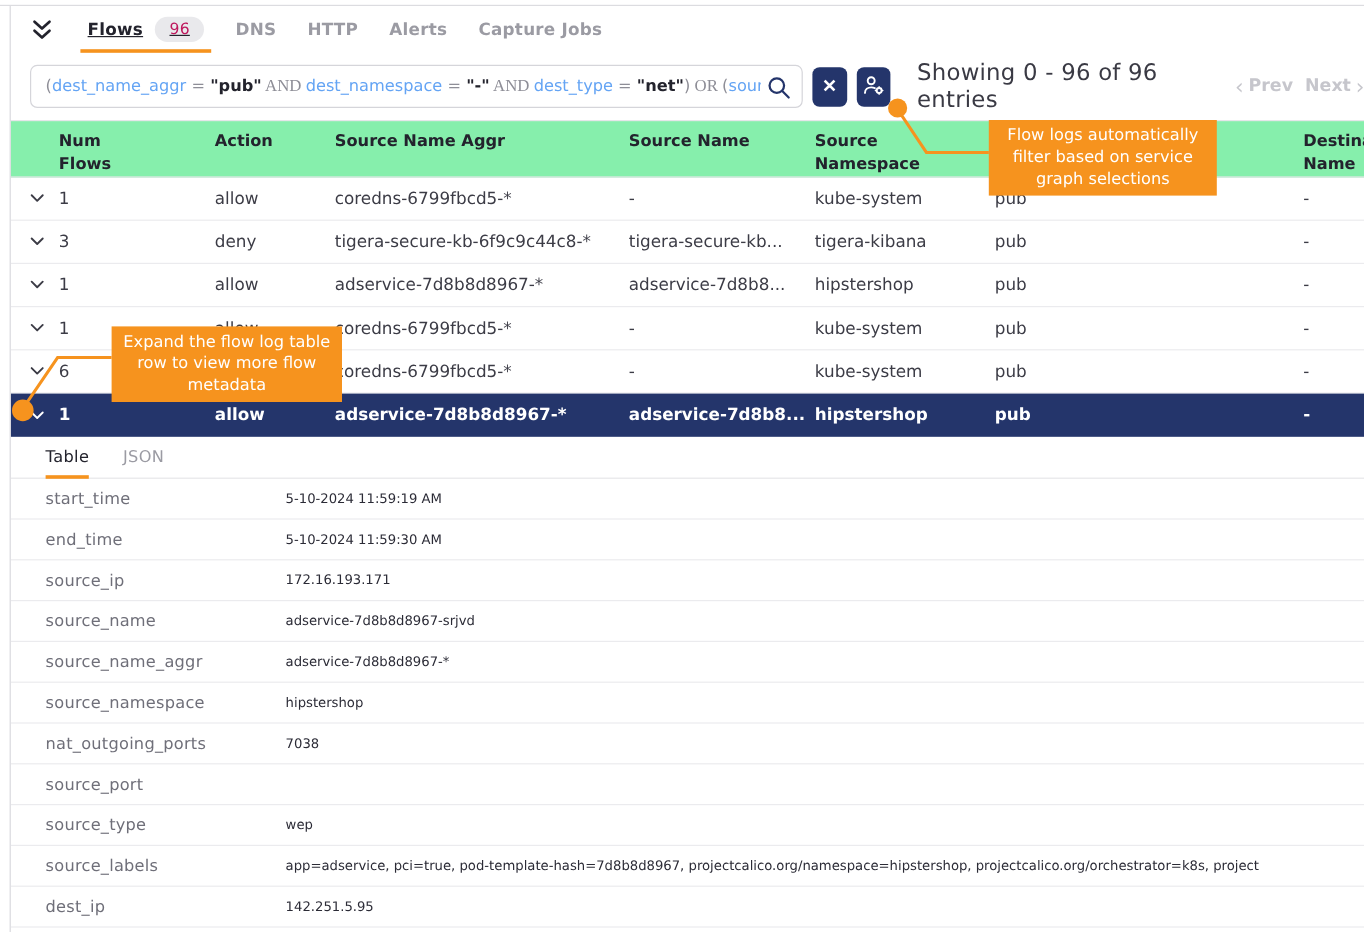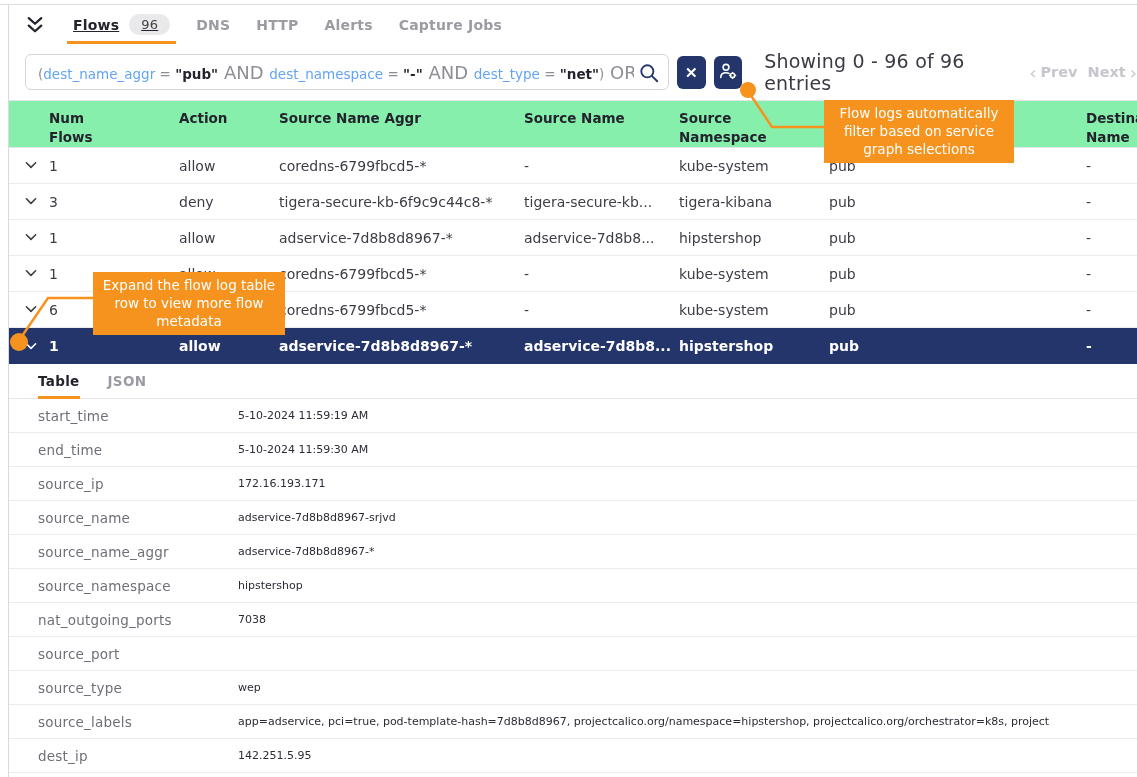--- a/index.html
+++ b/index.html
@@ -10,31 +10,31 @@
   .left-rule { position:absolute; left:8px; top:5px; bottom:0; width:1px; background:#d9d9de; z-index:1; }
   .content { margin-left:9px; position:relative; }
 
   
   .tabbar { display:flex; align-items:center; height:39px; padding-left:16px; gap:26px; }
   .expand-all { width:22px; height:20px; cursor:pointer; display:flex; align-items:center; }
   .tab { display:flex; align-items:center; gap:10px; font-size:14px; font-weight:bold;
          color:#9b9ba3; letter-spacing:.2px; height:39px; position:relative; cursor:pointer; }
   .tab.active { color:#23232d;text-decoration:underline; }
   .tab.active::after { content:""; position:absolute; left:-6px; right:-6px; bottom:0; height:3px; background:#F6931E; }
-  .badge { background:#e9e9ec; color:#404040; font-size:13px; font-weight:normal;
+  .badge { background:#e9e9ec; color:#be185d; font-size:13px; font-weight:normal;
            border-radius:13px; padding:3px 12px; }
 
   
   .filter-row { display:flex; align-items:center; margin:9px 0 0 16px; height:38px; }
   .query-box { position:relative; width:737px; height:36px; border:1px solid #d5d5da; border-radius:6px;
                background:#fff; display:flex; align-items:center; padding:0 34px 0 12px; overflow:hidden; cursor:text; }
   .query-text { white-space:nowrap; overflow:hidden; font-size:13.5px; color:#8e8e97; width:696px; }
   .q-field { color:#64a4f4; }
   .q-op, .q-kw, .q-punct { color:#8e8e97; }
-  .q-kw { font-size:18px; }
+  .q-kw { font-size:14px;font-family:Liberation Serif, serif; }
   .q-val { color:#23232d; font-weight:bold; }
   .search-glyph { position:absolute; right:8px; top:7px; width:22px; height:22px; background:#fff; }
   .btn-navy { width:33px; height:33px; border:none; border-radius:6px; background:#24356B; color:#fff;
               margin-left:8px; cursor:pointer; display:flex; align-items:center; justify-content:center; }
   .btn-navy .x { font-size:15px; font-weight:bold; line-height:1; }
   .showing { margin-left:22px; font-size:19px; color:#3a3a44; letter-spacing:.2px; }
   .pager { margin-left:28px; color:#c6c6cc; font-size:14.5px; font-weight:bold; display:flex; gap:10px; align-items:center; cursor:default; }
   .pager .chev { font-size:18px; font-weight:normal; }
 
   
@@ -44,21 +44,21 @@
   .th { font-size:13.5px; font-weight:bold; color:#23232d; line-height:1.4; padding-right:10px; }
   .trow { height:36px; border-bottom:1px solid #ebebee; font-size:14px; color:#3c3c46; }
   .trow .cell { white-space:nowrap; overflow:hidden; padding-right:12px; }
   .trow.selected { background:#24356B; color:#fff; font-weight:bold; border-bottom:none; }
   .expander { cursor:pointer; display:flex; align-items:center; }
   .expander svg { stroke:#3c3c46; }
   .trow.selected .expander svg { stroke:#fff; }
 
   
   .dtabs { display:flex; gap:28px; padding-left:29px; height:35px; align-items:center; border-bottom:1px solid #e6e6e9; }
-  .dtab { font-size:13.5px; font-weight:bold; color:#9b9ba3; position:relative; height:35px;
+  .dtab { font-size:13.5px; font-weight:normal; color:#9b9ba3; position:relative; height:35px;
           display:flex; align-items:center; cursor:pointer; letter-spacing:.3px; }
   .dtab.active { color:#23232d; }
   .dtab.active::after { content:""; position:absolute; left:0; right:0; bottom:0; height:3px; background:#F6931E; }
   .drow { display:grid; grid-template-columns:200px 1fr; padding-left:29px; height:34px;
           align-items:center; border-bottom:1px solid #ebebee; }
   .dkey { font-size:13.5px; color:#6f6f79; letter-spacing:.2px; }
   .dval { font-size:11px; color:#2b2b36; white-space:nowrap; overflow:hidden; }
 
   
   .overlay-svg { position:absolute; left:0; top:0; z-index:10; pointer-events:none; }

